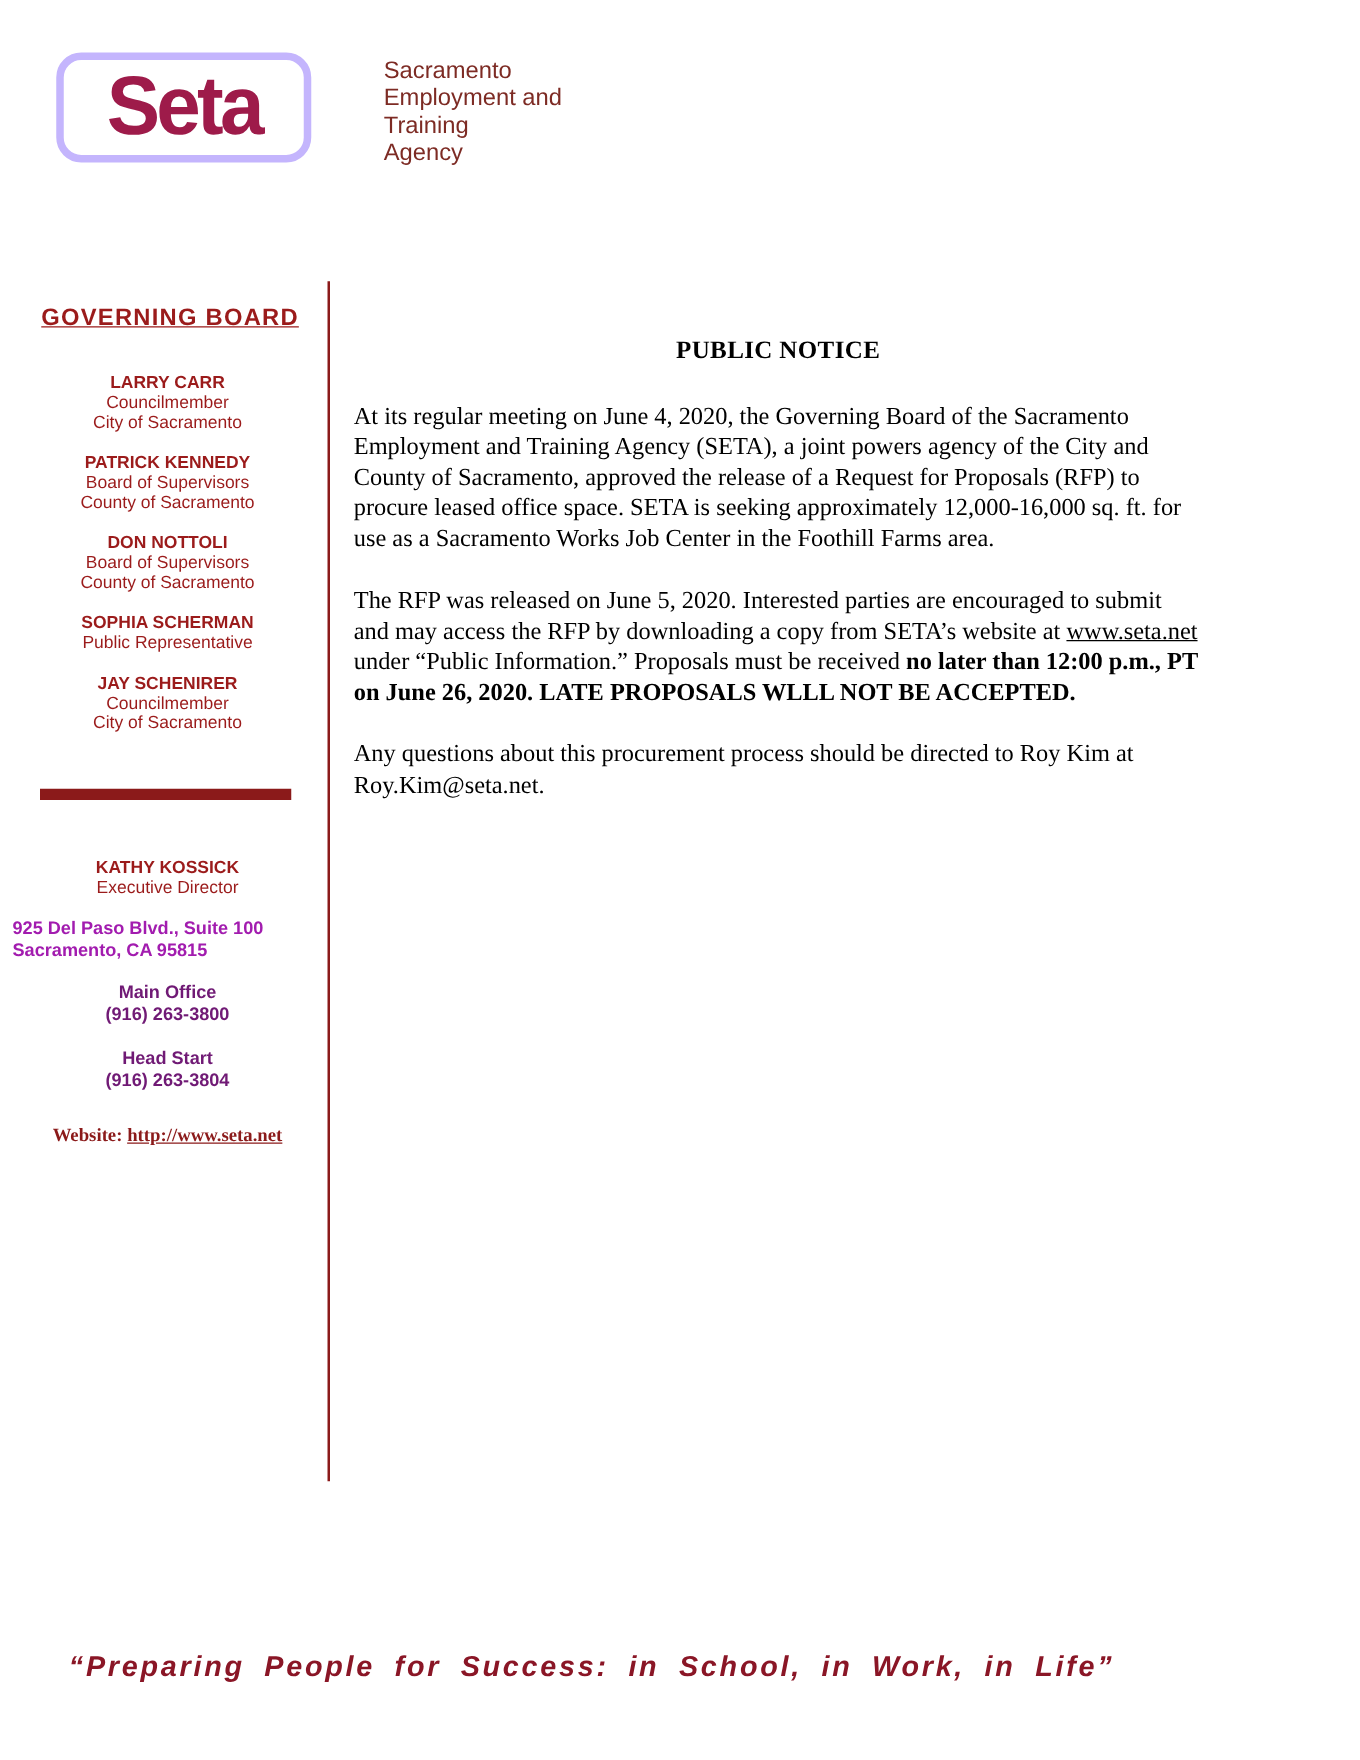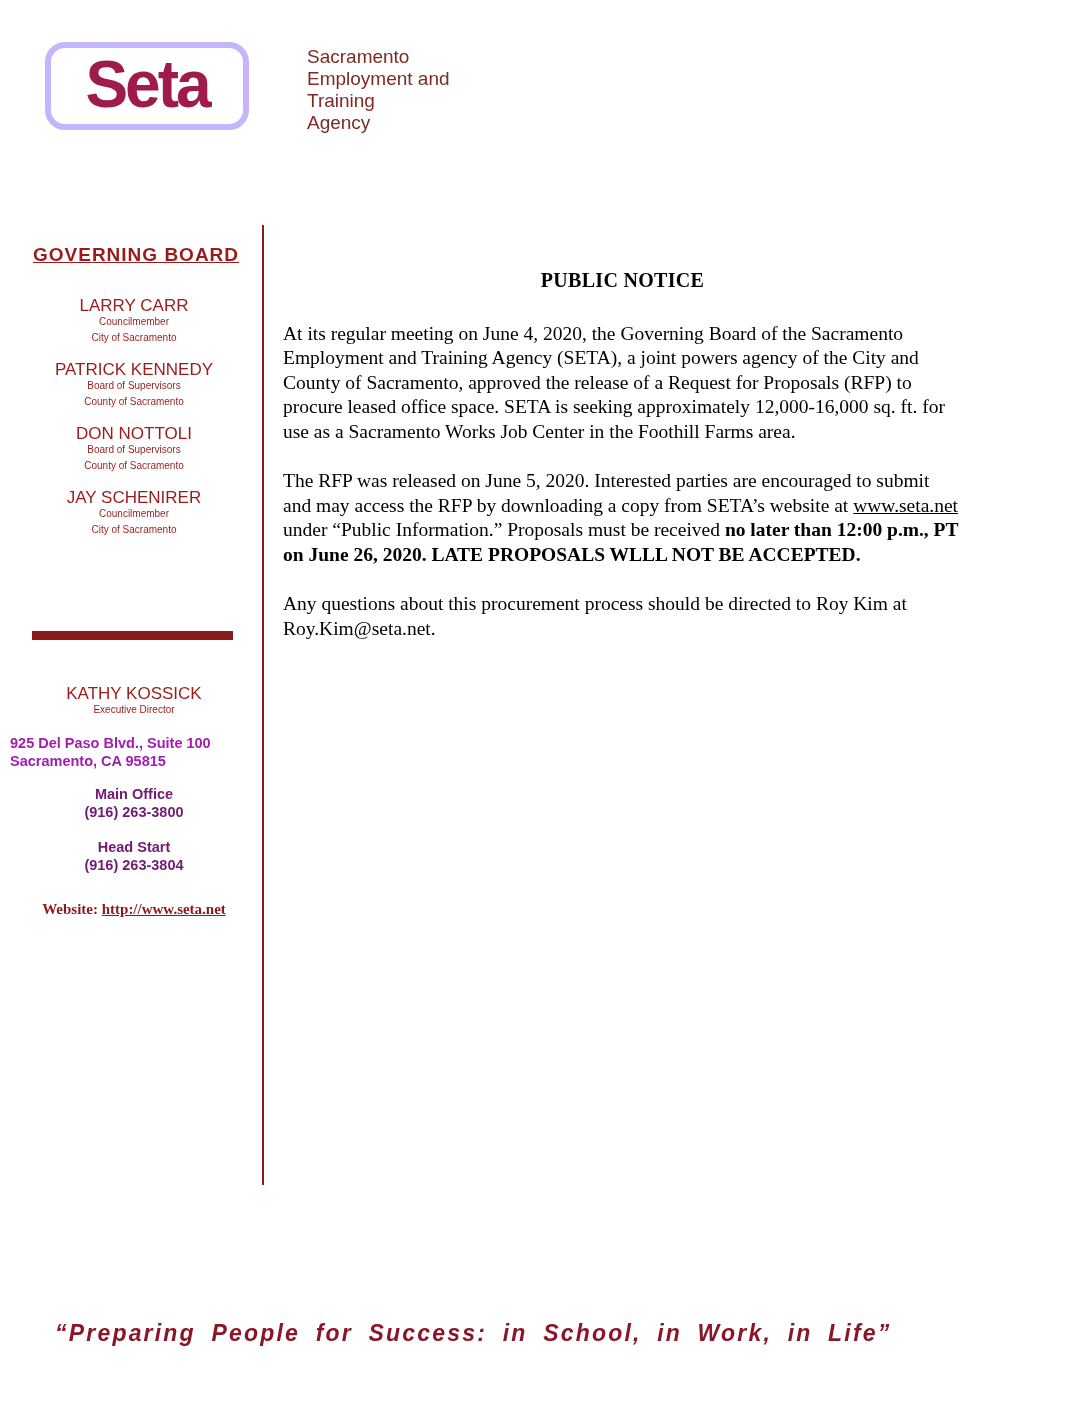--- a/index.html
+++ b/index.html
@@ -40,22 +40,22 @@
     font-size: 19px; font-weight: bold;
     letter-spacing: 1px;
     text-decoration: underline;
     color: #9B1B1B;
   }
   .board-list {
     position: absolute; left: 20px; top: 297px; width: 228px;
     text-align: center; color: #9B1B1B;
   }
   .member { margin-bottom: 16px; }
-  .member-name { font-size: 17px; font-weight: normal; line-height: 17px; }
-  .member-role { font-size: 10px; line-height: 15.5px; }
+  .member-name { font-size: 14px; font-weight: bold; line-height: 17px; }
+  .member-role { font-size: 14px; line-height: 15.5px; }
 
   .side-bar-rule {
     position: absolute; left: 32px; top: 631px;
     width: 201px; height: 9px;
     background: #8B1A1A;
   }
 
   .director-block {
     position: absolute; left: 20px; top: 685px; width: 228px;
     text-align: center; color: #9B1B1B;
@@ -139,20 +139,24 @@
     <div class="member-name">PATRICK KENNEDY</div>
     <div class="member-role">Board of Supervisors</div>
     <div class="member-role">County of Sacramento</div>
   </div>
   <div class="member">
     <div class="member-name">DON NOTTOLI</div>
     <div class="member-role">Board of Supervisors</div>
     <div class="member-role">County of Sacramento</div>
   </div>
   <div class="member">
+    <div class="member-name">SOPHIA SCHERMAN</div>
+    <div class="member-role">Public Representative</div>
+  </div>
+  <div class="member">
     <div class="member-name">JAY SCHENIRER</div>
     <div class="member-role">Councilmember</div>
     <div class="member-role">City of Sacramento</div>
   </div>
 </div>
 
 <div class="side-bar-rule"></div>
 
 <div class="director-block">
   <div class="member-name">KATHY KOSSICK</div>

